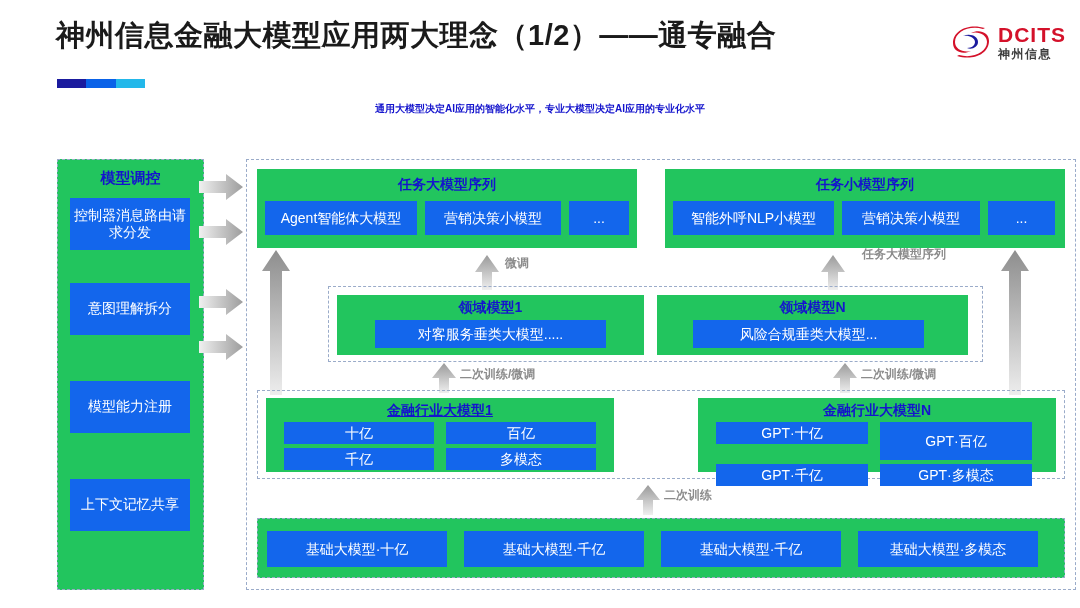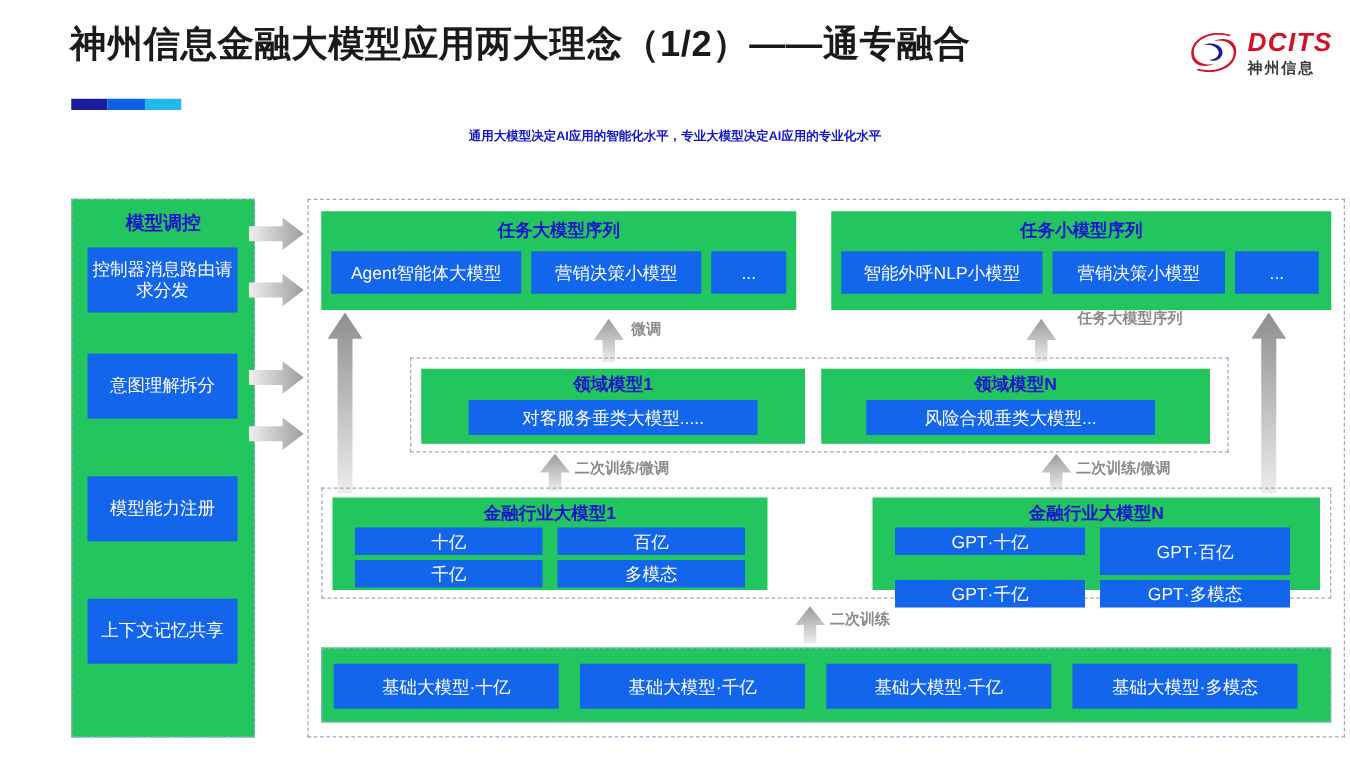--- a/index.html
+++ b/index.html
@@ -20,21 +20,21 @@
   }
   .accentbar{position:absolute;left:57px;top:79px;width:88px;height:9px;display:flex;}
   .accentbar i{display:block;height:100%;}
   .accentbar i:nth-child(1){width:33%;background:#1b1b9e;}
   .accentbar i:nth-child(2){width:34%;background:#0a62e8;}
   .accentbar i:nth-child(3){width:33%;background:#23b8ea;}
 
   .logo{position:absolute;right:14px;top:22px;display:flex;align-items:center;gap:7px;}
   .logo-mark{width:40px;height:40px;position:relative;flex:0 0 auto;}
   .logo-text{display:flex;flex-direction:column;line-height:1;}
-  .logo-en{font-size:21px;font-weight:bold;color:#d4112a;letter-spacing:1px;font-style:italic;}
+  .logo-en{font-size:21px;font-weight:bold;color:#d4112a;letter-spacing:1px;}
   .logo-cn{font-size:12px;font-weight:bold;color:#3c3c3c;letter-spacing:1.5px;margin-top:3px;}
 
   .subtitle{
     position:absolute;top:102px;left:0;width:1080px;text-align:center;
     font-size:10px;font-weight:bold;color:#1414cd;
   }
 
   
   .dashed{border:1px dashed #9aabc9;}
   .panel-gray{background:#22c55e;}
@@ -234,21 +234,21 @@
     <div class="ar-up" style="left:586px;top:203px;">
       <svg width="24" height="30" viewBox="0 0 24 30">
           <path d="M12 0 L24 15 H17 V30 H7 V15 H0 Z" fill="url(#gu2)"></path>
         </svg>
     </div>
     <div class="glabel" style="left:614px;top:207px;">二次训练/微调</div>
 
     <div class="row-box dashed" style="left:10px;top:230px;width:808px;height:89px;">
 
       <div class="row-box panel-gray" style="left:8px;top:7px;width:348px;height:74px;">
-        <div class="grouplabel" style="margin-top:4px;">金融行业大模型1</div>
+        <div class="grouplabel" style="margin-top:4px;text-decoration:underline;">金融行业大模型1</div>
         <div style="position:absolute;left:18px;top:24px;display:grid;grid-template-columns:150px 150px;gap:4px 12px;">
           <div class="bluebox" style="height:22px;">
             <span>十亿</span>
           </div>
           <div class="bluebox" style="height:22px;">
             <span>百亿</span>
           </div>
           <div class="bluebox" style="height:22px;">
             <span>千亿</span>
           </div>

